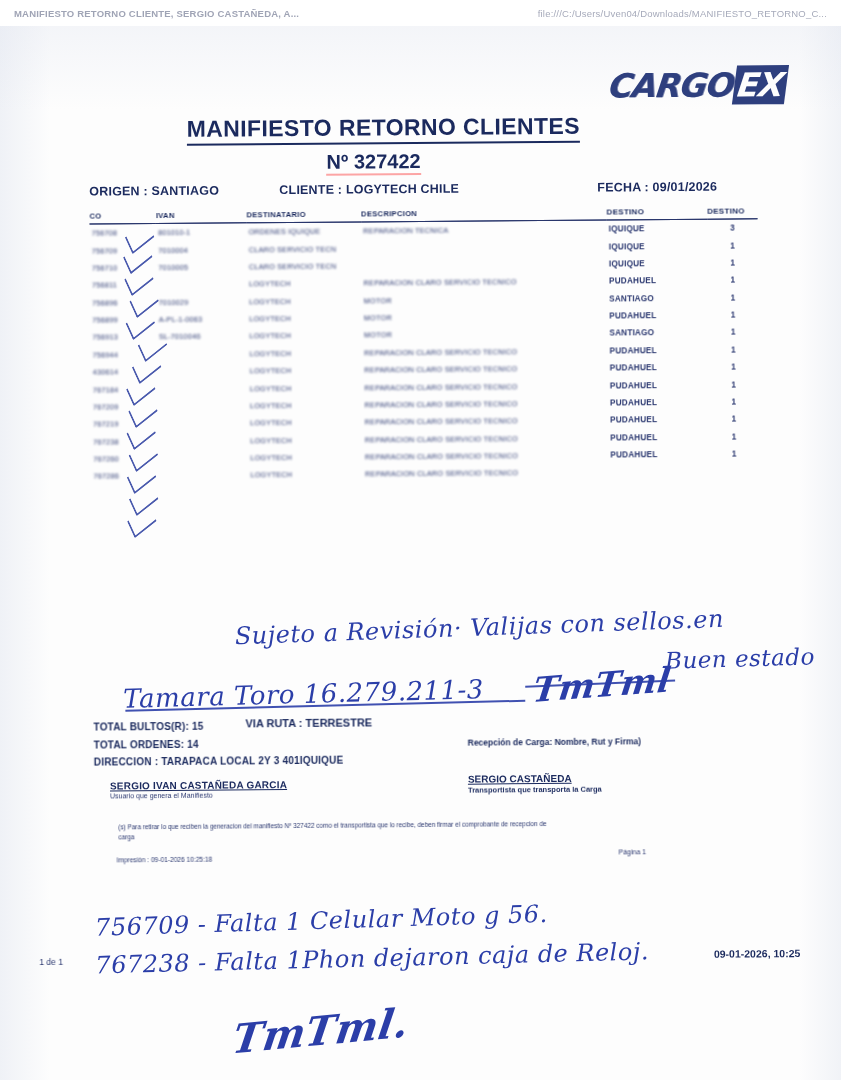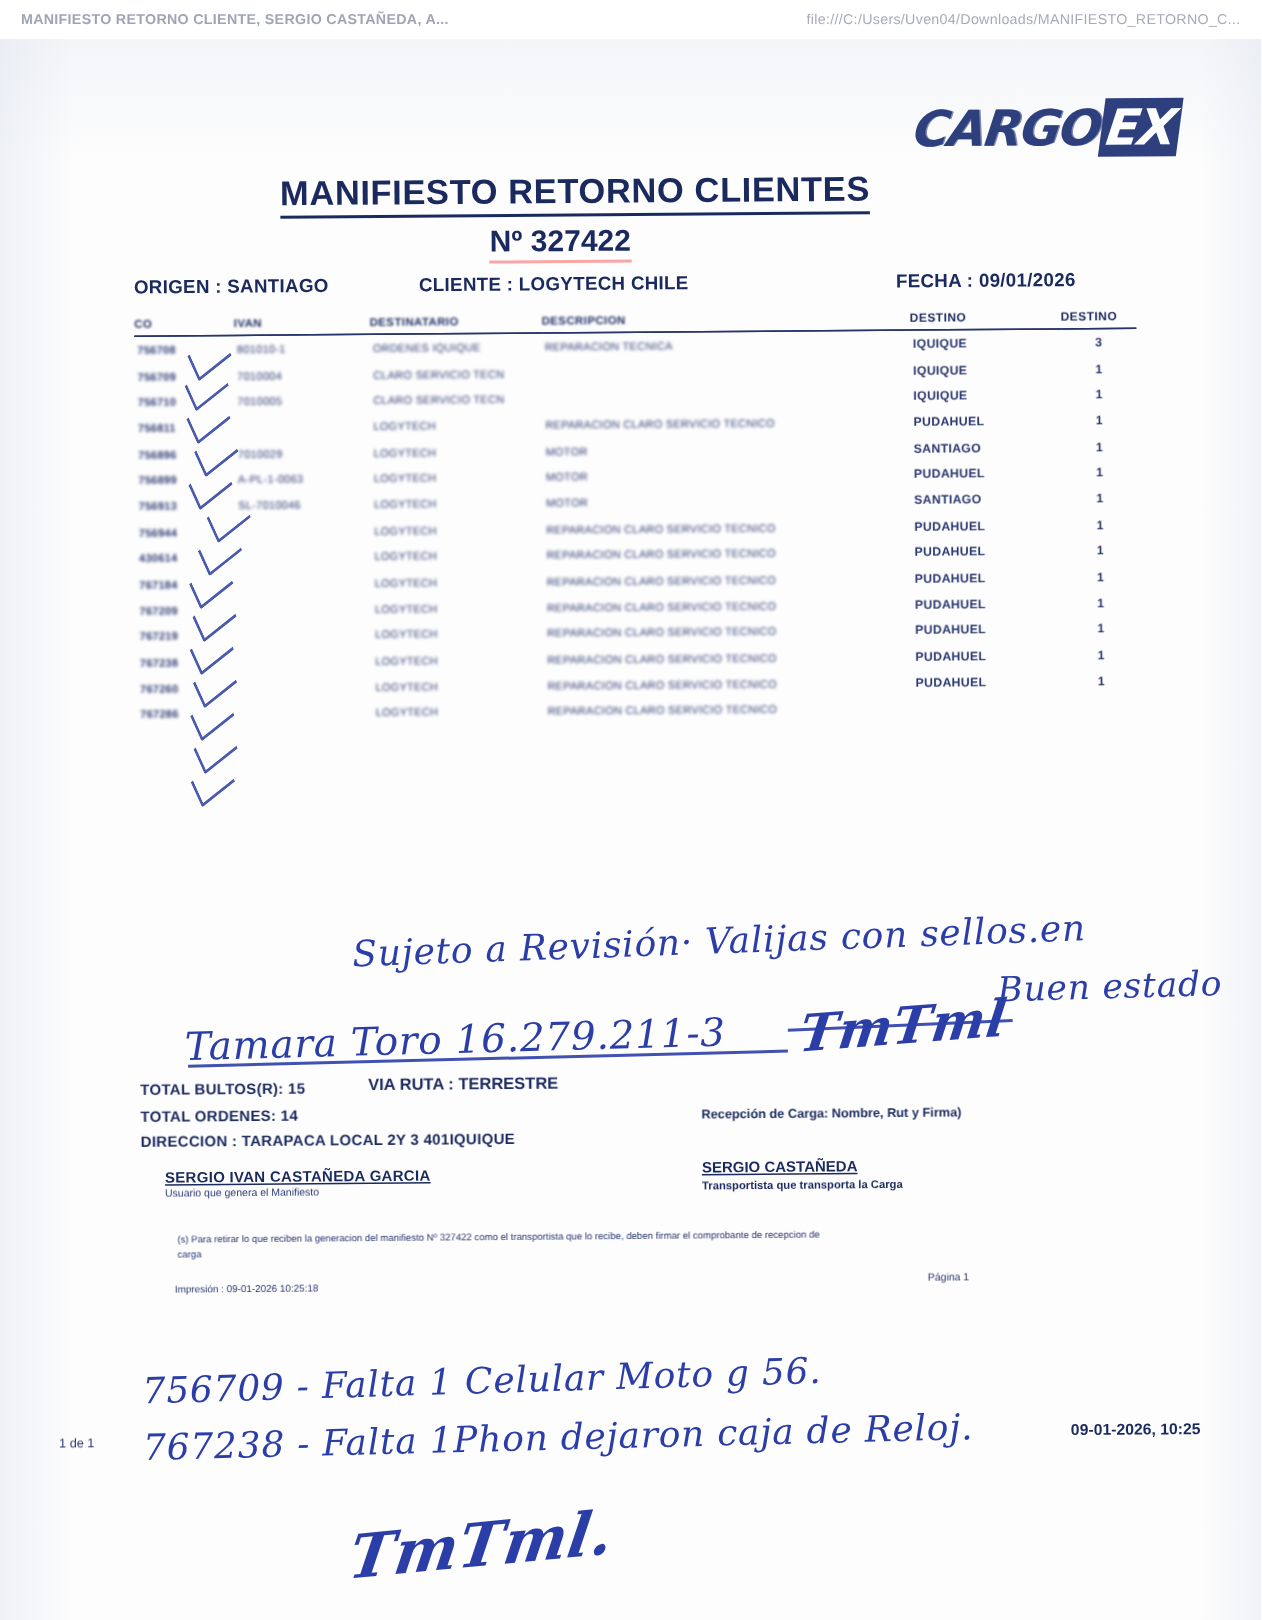--- a/index.html
+++ b/index.html
@@ -155,21 +155,21 @@
     white-space: nowrap;
     filter: blur(.9px);
     letter-spacing: .2px;
   }
   .tbl tbody td.c-dest,
   .tbl tbody td.c-bultos {
     filter: blur(.35px);
     font-size: 8.2px;
     font-weight: 600;
   }
-  .c-co     { width: 62px; font-weight: bold; }
+  .c-co     { width: 62px; }
   .c-guia   { width: 86px; }
   .c-dest2  { width: 110px; }
   .c-desc   { width: 240px; }
   .c-dest   { width: 96px; }
   .c-bultos { width: 46px; text-align: center; }
 
   
   .checkmarks { position: absolute; top: 196px; left: 120px; width: 120px; }
   .chk {
     position: absolute;

